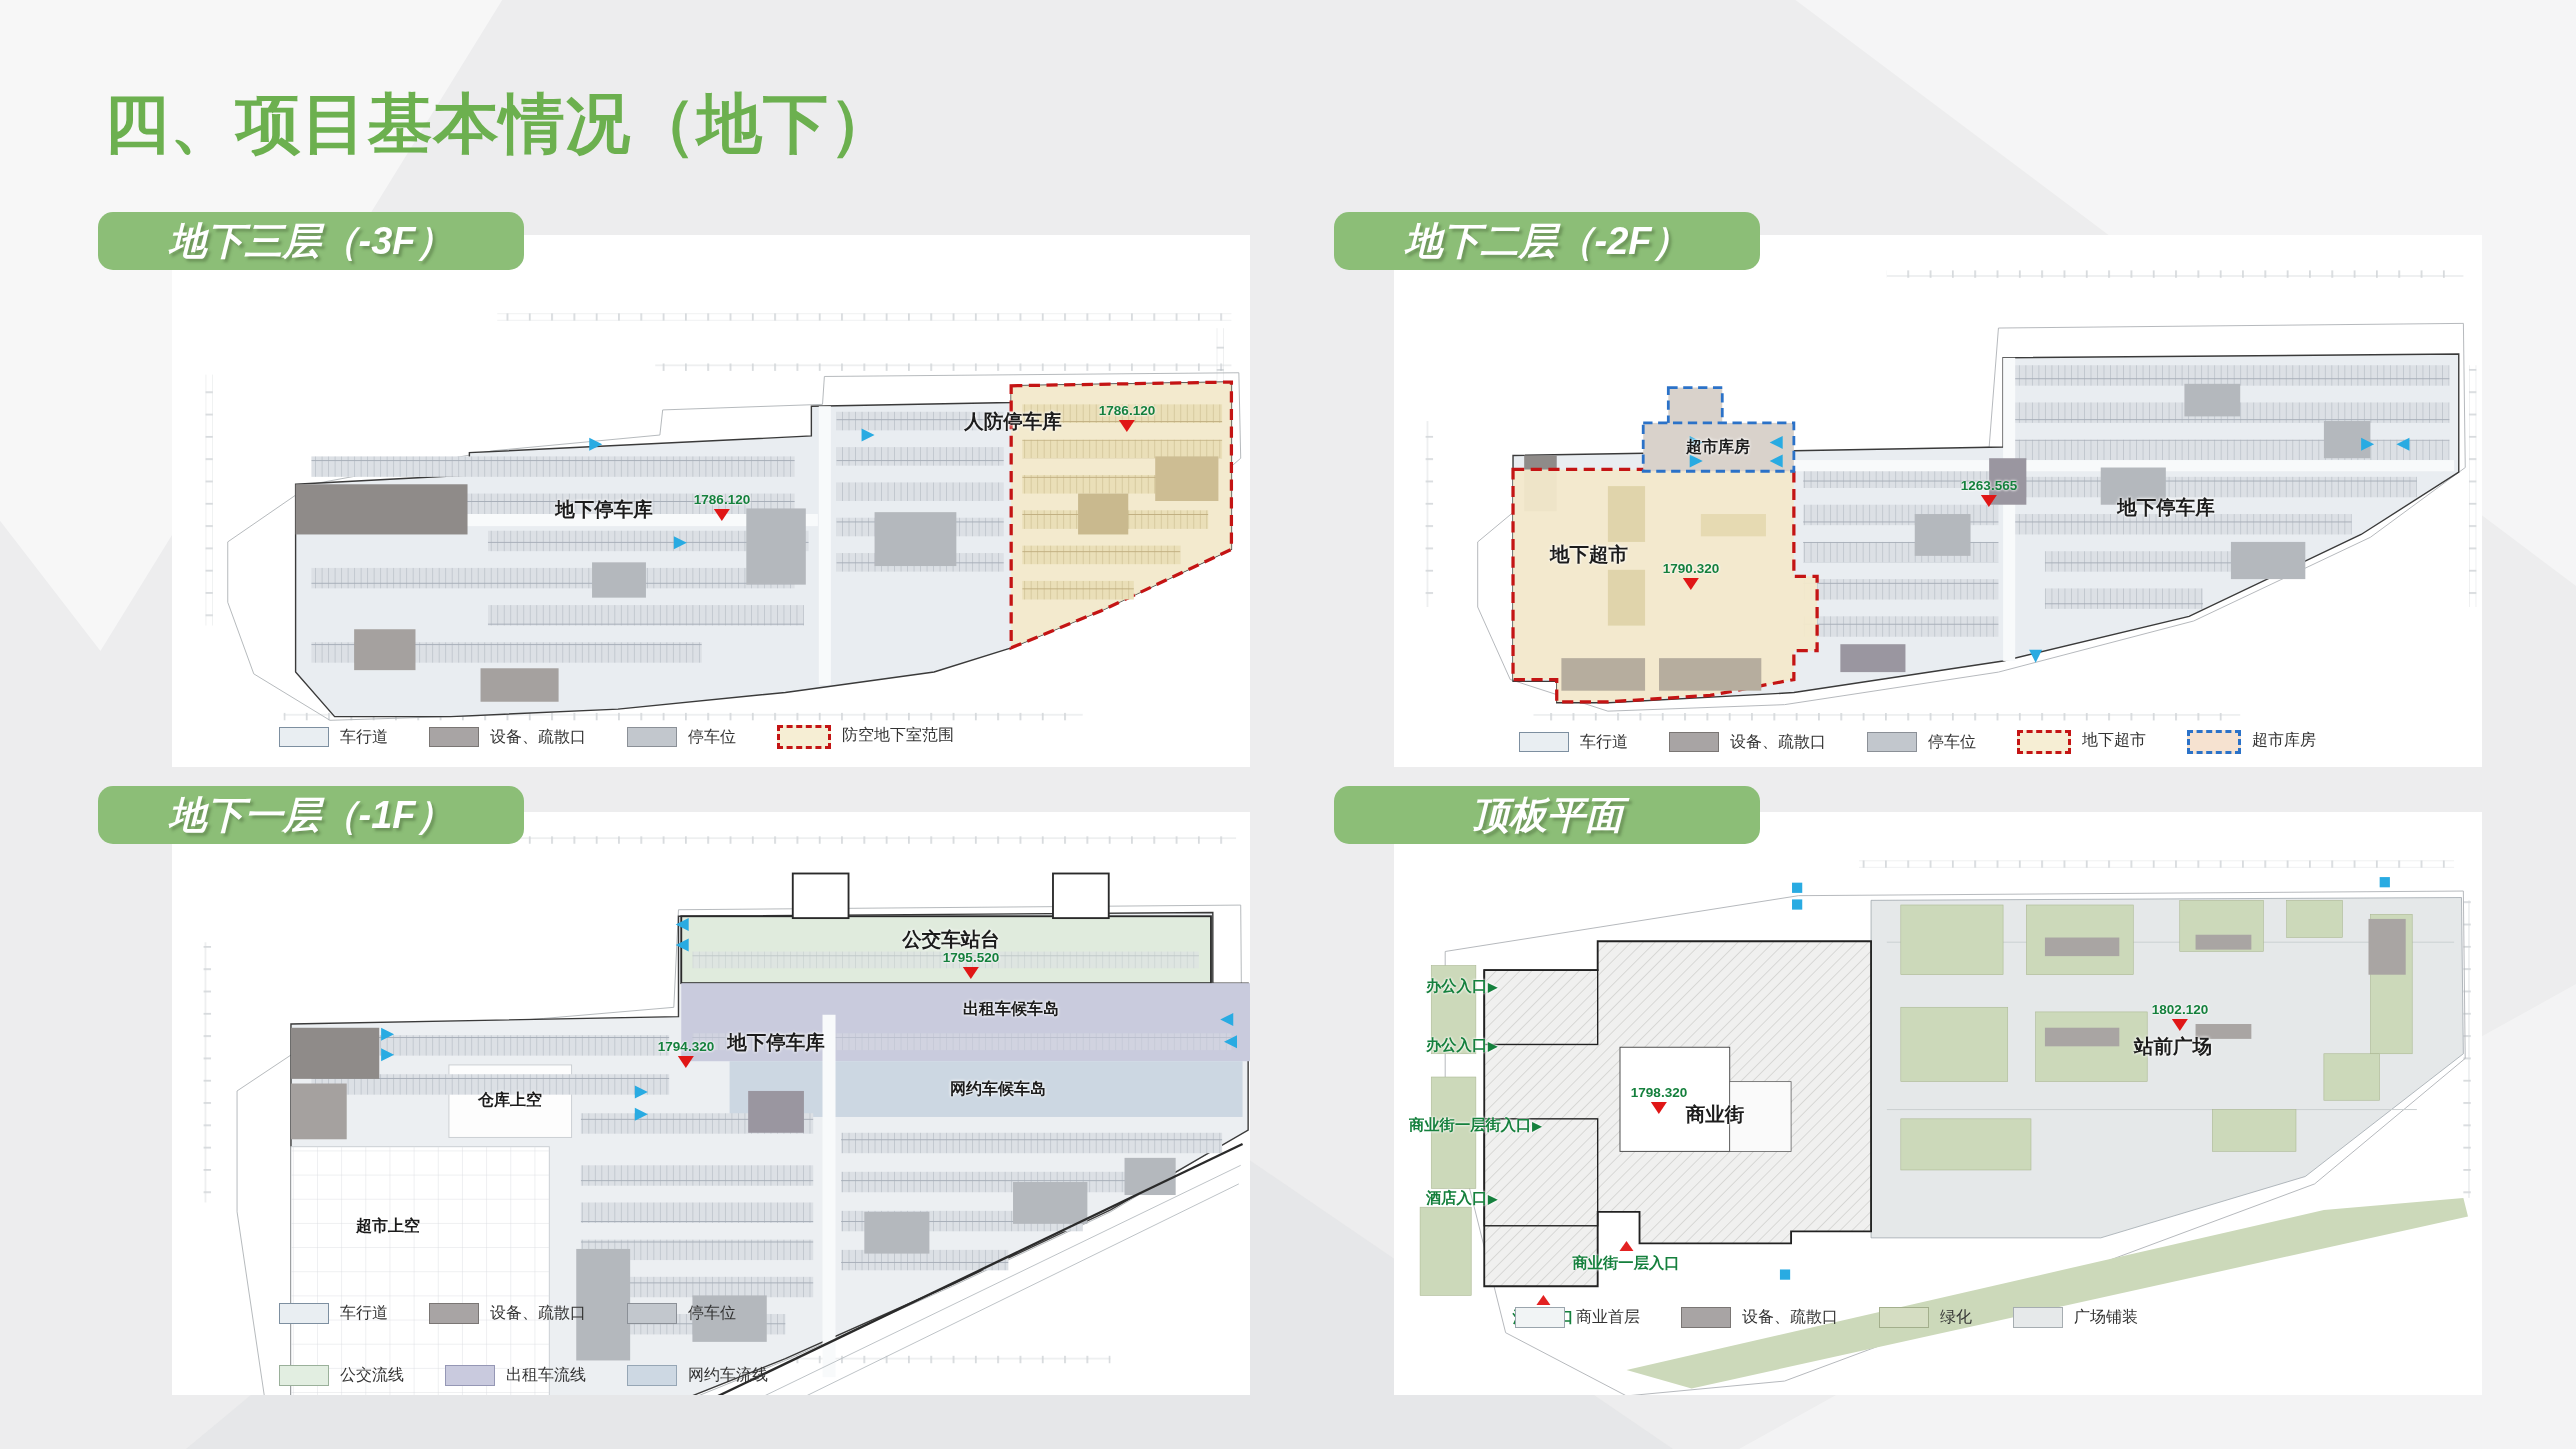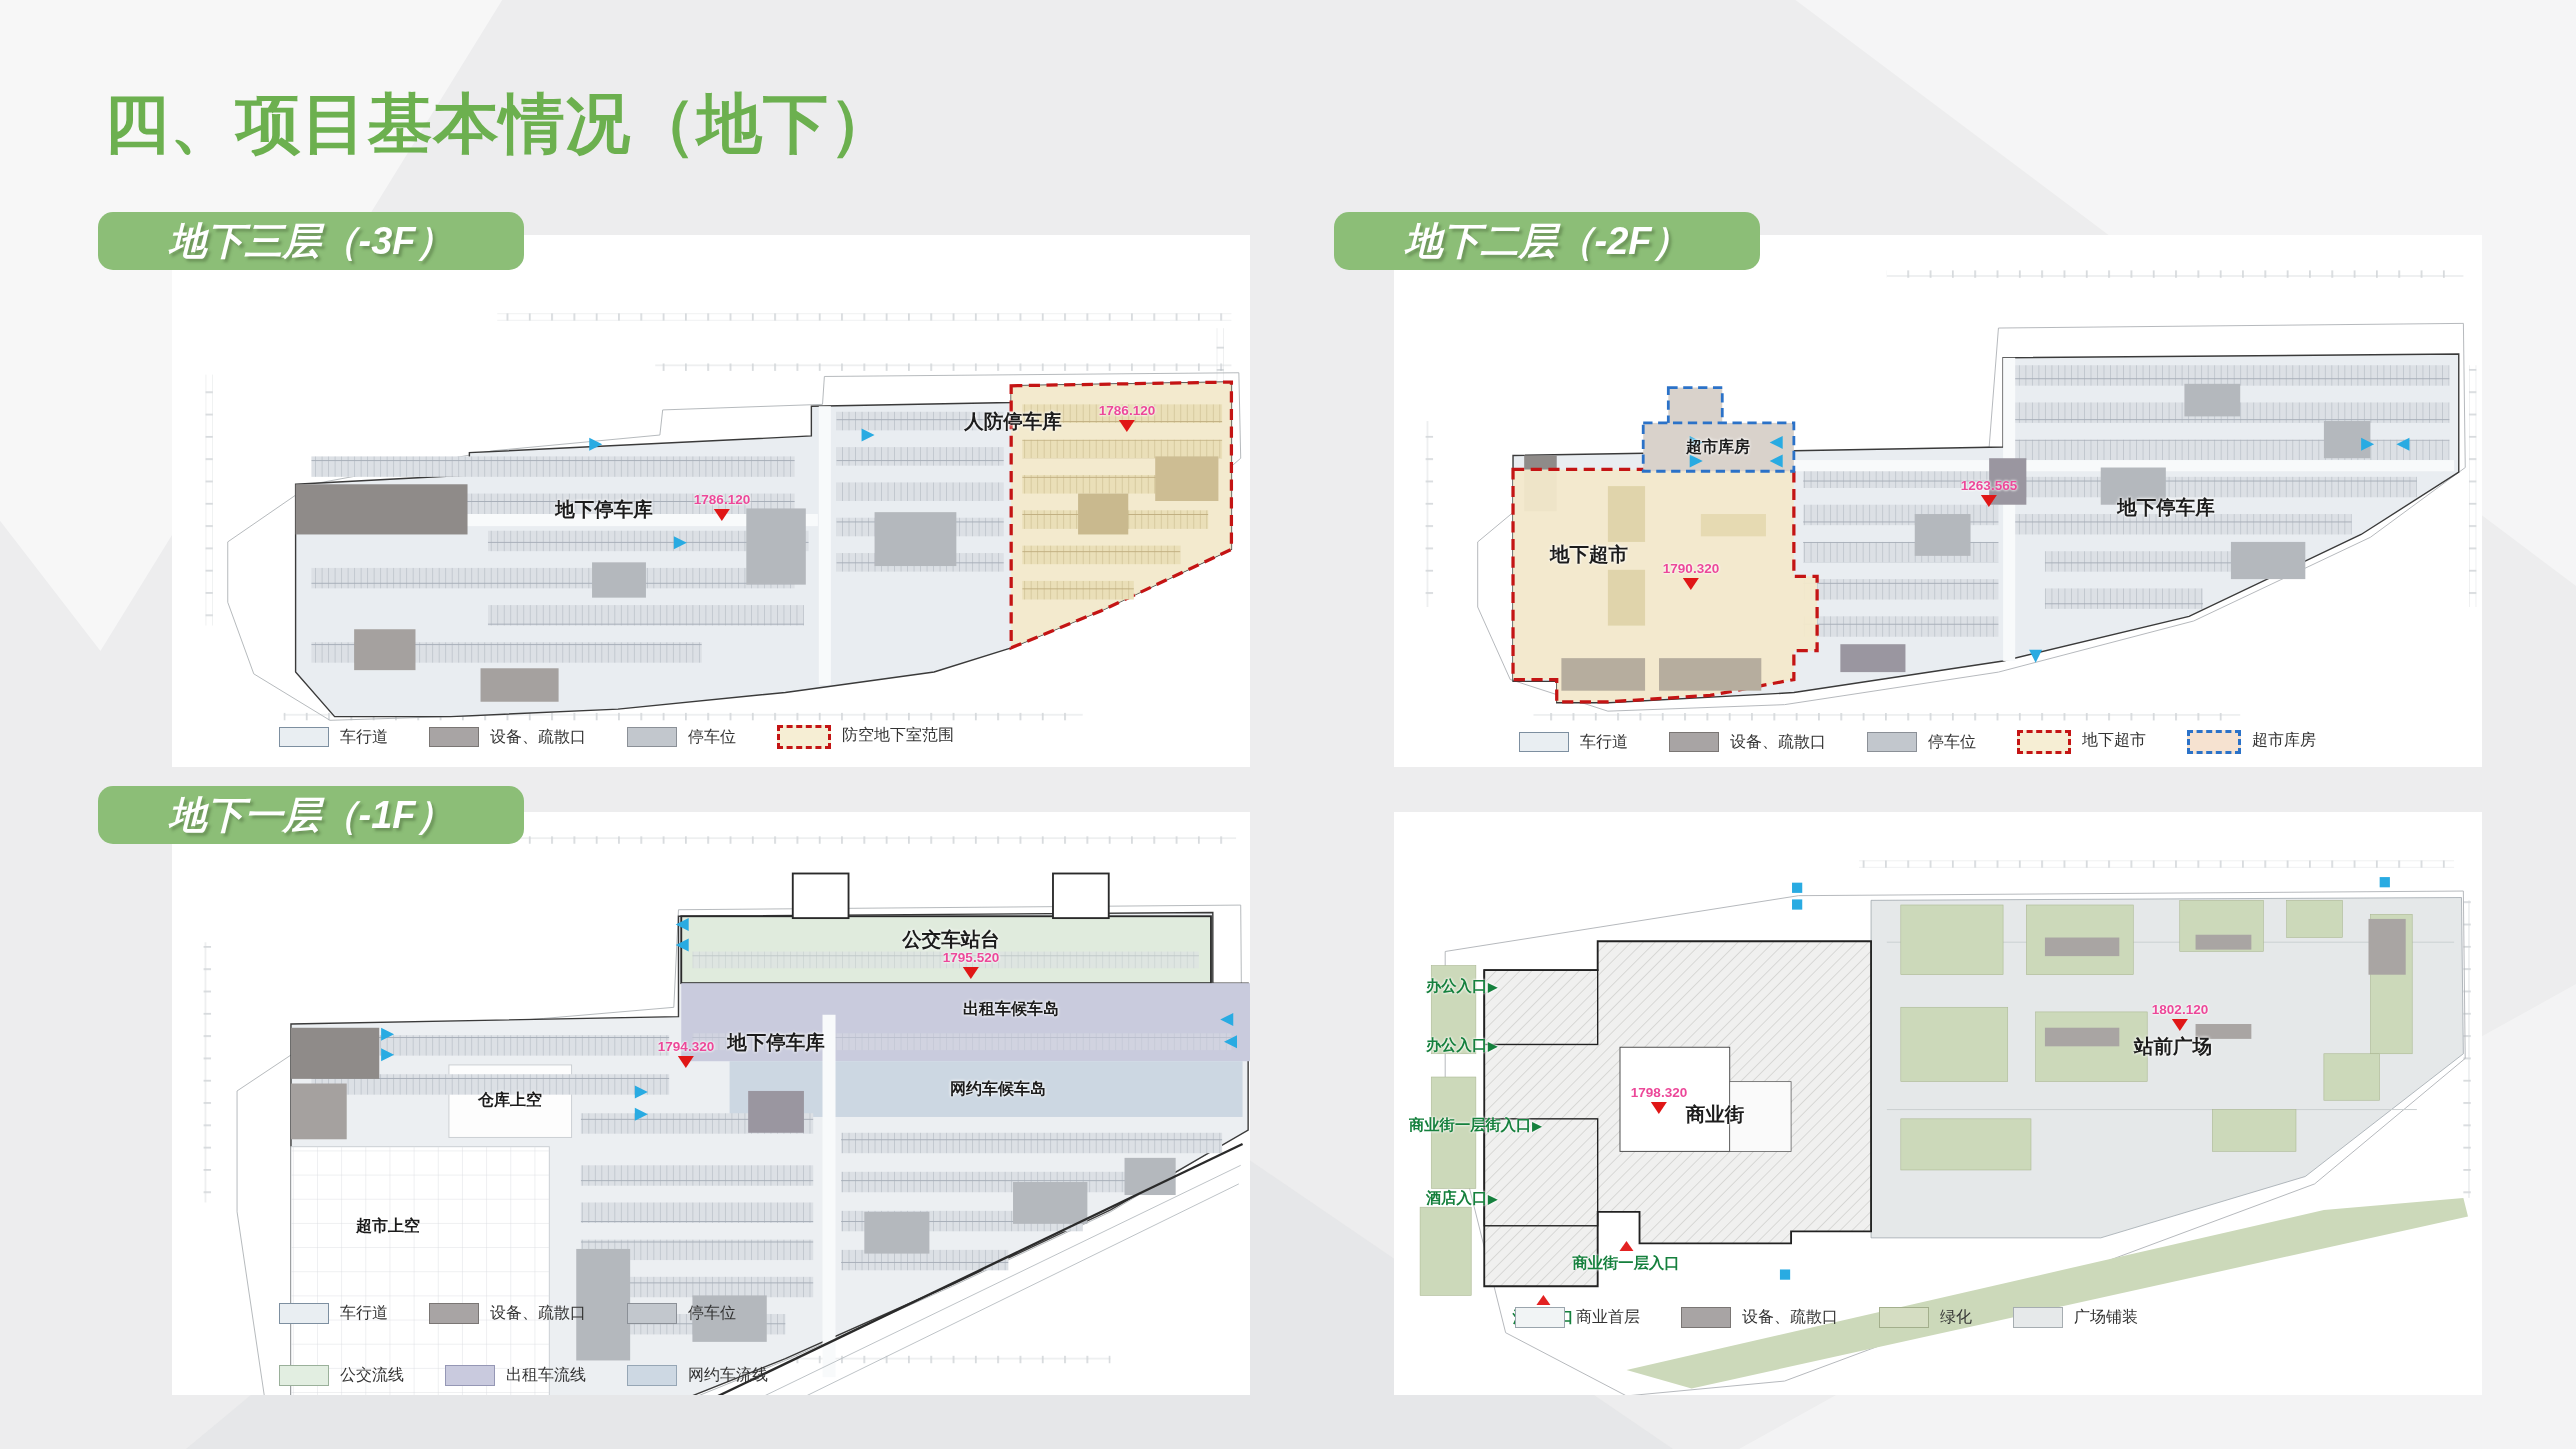--- a/index.html
+++ b/index.html
@@ -22,21 +22,21 @@
   .hdr{position:absolute;width:426px;height:58px;background:#8cbe77;border-radius:15px;display:flex;align-items:center;justify-content:center;color:#ffffff;font-size:38px;font-weight:bold;font-style:italic;text-shadow:2.8px 2.8px 2.8px rgba(70,100,55,.45);z-index:6;white-space:nowrap;}
   #h1{left:98px;top:212px;}
   #h2{left:1334px;top:212px;font-style:italic;}
   #h3{left:98px;top:786px;}
   #h4{left:1334px;top:786px;}
 
   .plan-svg{position:absolute;left:0;top:0;}
 
   .plabel{position:absolute;transform:translate(-50%,-50%);font-weight:bold;color:#1c1c1c;font-size:19.5px;white-space:nowrap;text-shadow:0 0 2.8px #fff,0 0 3.7px #fff;}
   .plabel.sm{font-size:16px;}
-  .elev{position:absolute;transform:translate(-50%,0);text-align:center;font-size:13.5px;font-weight:600;color:#ec4899;line-height:1.05;white-space:nowrap;text-shadow:0 0 2.8px #fff,0 0 2.8px #fff;}
+  .elev{position:absolute;transform:translate(-50%,0);text-align:center;font-size:13.5px;font-weight:600;color:#15803d;line-height:1.05;white-space:nowrap;text-shadow:0 0 2.8px #fff,0 0 2.8px #fff;}
   .elev .tri{display:block;margin:1.9px auto 0;width:0;height:0;border-left:8.4px solid transparent;border-right:8.4px solid transparent;border-top:12px solid #e01616;}
 
   .ent{position:absolute;color:#15803d;font-weight:bold;font-size:15.3px;white-space:nowrap;text-shadow:0 0 2.8px #fff,0 0 2.8px #fff;}
   .ent .arr{margin-left:0.9px;font-size:12px;}
   .ent.up{transform:translate(-50%,0);text-align:center;}
   .ent .tri-up{display:block;margin:0 auto 1.9px;width:0;height:0;border-left:7.4px solid transparent;border-right:7.4px solid transparent;border-bottom:10.2px solid #e32222;}
 
   .legend{position:absolute;display:flex;align-items:center;list-style:none;margin:0;padding:0;}
   .lg{display:flex;align-items:flex-start;margin-right:41px;}
   .sw{width:50px;height:20.5px;margin-right:11px;box-sizing:border-box;border:0.9px solid #82909c;background:#eef1f4;}
@@ -90,20 +90,21 @@
         <path d="M4 0V24" stroke="#d3d7da" stroke-width="0.8"></path>
       </pattern>
     </defs>
   </svg>
 
   <div class="title">四、项目基本情况（地下）</div>
 
   <div class="hdr" id="h1">地下三层（-3F）</div>
   <div class="hdr" id="h2">地下二层（-2F）</div>
   <div class="hdr" id="h3">地下一层（-1F）</div>
+  <div class="hdr" id="h4">顶板平面</div>
 
   <div class="panel" id="p1">
     <svg class="plan-svg" width="1078" height="532" viewBox="0 0 1160 572">
       <rect x="350" y="84" width="790" height="8" fill="url(#ticks)"></rect>
       <rect x="520" y="138" width="620" height="8" fill="url(#ticks)"></rect>
       <rect x="120" y="514" width="860" height="8" fill="url(#ticks)"></rect>
       <rect x="36" y="150" width="8" height="270" fill="url(#ticksv)"></rect>
       <rect x="1124" y="100" width="8" height="210" fill="url(#ticksv)"></rect>
       <polygon points="60,330 150,268 345,232 525,215 528,188 700,182 702,152 1148,148 1150,240 1078,302 905,384 700,454 520,494 330,517 170,522 88,472 60,395" fill="none" stroke="#b0b4b8" stroke-width="1"></polygon>
 

